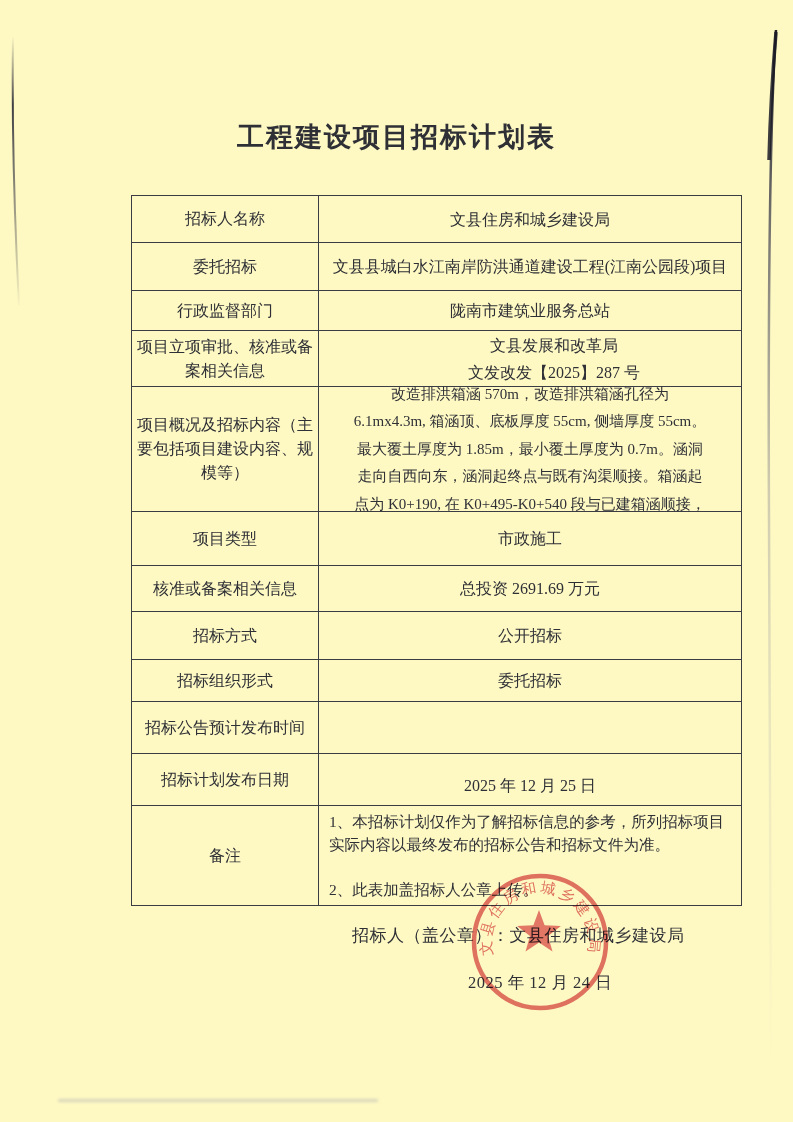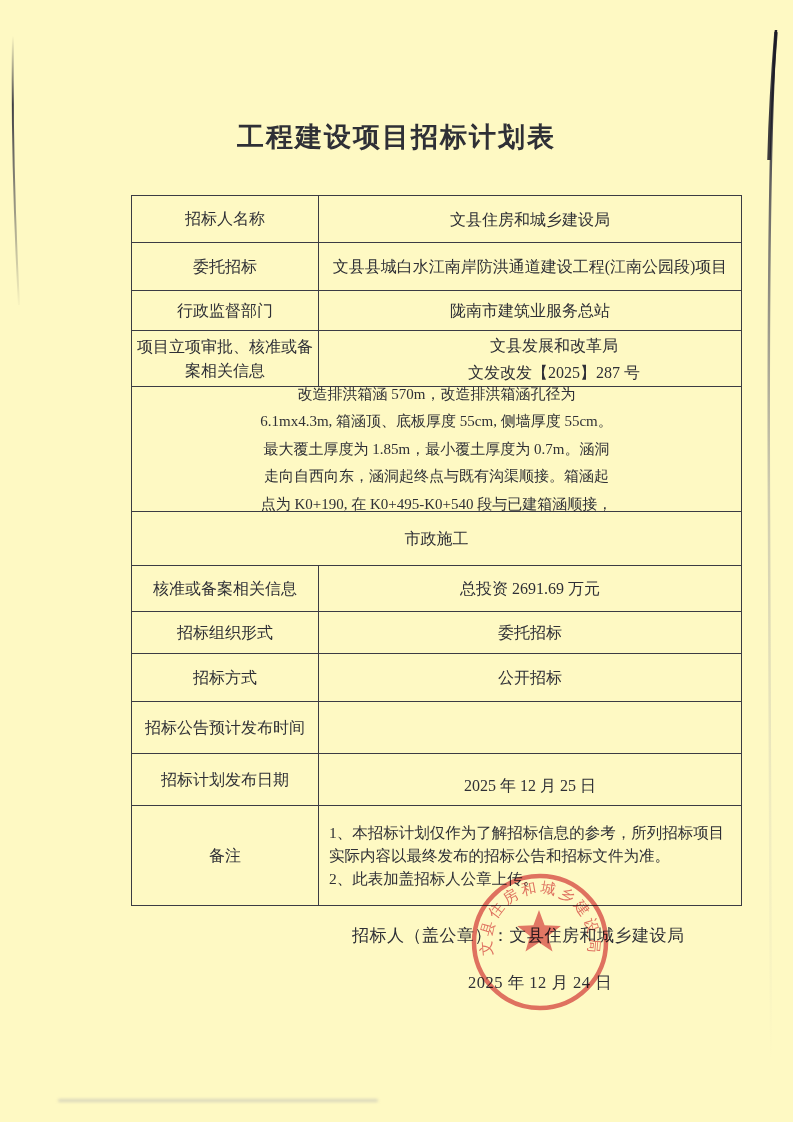--- a/index.html
+++ b/index.html
@@ -31,21 +31,21 @@
     flex:1 1 auto; display:flex; flex-direction:column;
     align-items:center; justify-content:center;
     text-align:center; font-size:16px; line-height:25px;
     padding:2px 4px; box-sizing:border-box; min-width:0;
   }
   .cell-value.low > span { transform:translateY(6px); }
   .cell-value.lines { line-height:20.5px; font-size:15px;gap:7px; }
   .pline { white-space:nowrap; }
   .sline { line-height:27px; }
   .cell-value.notes {
-    align-items:stretch; justify-content:center; text-align:left;
+    align-items:stretch; justify-content:space-between; text-align:left;
     font-size:15.5px; line-height:23px; padding:4px 8px 4px 10px;
   }
   
   .sig-line1 { position:absolute; left:352px; top:924px; font-size:17px; letter-spacing:0.5px; }
   .sig-line2 { position:absolute; left:468px; top:972px; font-size:16.5px; letter-spacing:0.5px; }
   
   .seal {
     position:absolute; left:465px; top:867px; width:150px; height:150px;
     mix-blend-mode:multiply; opacity:0.88; pointer-events:none;
   }
@@ -112,55 +112,61 @@
       <div class="trow" style="height: 56px; gap: 48px;">
         <div class="cell-label">
           <span>项目立项审批、核准或备案相关信息</span>
         </div>
         <div class="cell-value stack">
           <div class="sline">文县发展和改革局</div>
           <div class="sline">文发改发【2025】287 号</div>
         </div>
       </div>
       <div class="trow" style="height: 125px;">
+        <div class="cell-label">
+          <span>项目概况及招标内容（主要包括项目建设内容、规模等）</span>
+        </div>
         <div class="cell-value lines">
           <div class="pline">改造排洪箱涵 570m，改造排洪箱涵孔径为</div>
           <div class="pline">6.1mx4.3m, 箱涵顶、底板厚度 55cm, 侧墙厚度 55cm。</div>
           <div class="pline">最大覆土厚度为 1.85m，最小覆土厚度为 0.7m。涵洞</div>
           <div class="pline">走向自西向东，涵洞起终点与既有沟渠顺接。箱涵起</div>
           <div class="pline">点为 K0+190, 在 K0+495-K0+540 段与已建箱涵顺接，</div>
         </div>
       </div>
       <div class="trow" style="height: 54px;">
+        <div class="cell-label">
+          <span>项目类型</span>
+        </div>
         <div class="cell-value">
           <span>市政施工</span>
         </div>
       </div>
       <div class="trow" style="height: 46px;">
         <div class="cell-label">
           <span>核准或备案相关信息</span>
         </div>
         <div class="cell-value">
           <span>总投资 2691.69 万元</span>
         </div>
       </div>
+      <div class="trow" style="height: 48px;">
+        <div class="cell-label">
+          <span>招标方式</span>
+        </div>
+        <div class="cell-value">
+          <span>公开招标</span>
+        </div>
+      </div>
       <div class="trow" style="height: 42px;">
         <div class="cell-label">
           <span>招标组织形式</span>
         </div>
         <div class="cell-value">
           <span>委托招标</span>
-        </div>
-      </div>
-      <div class="trow" style="height: 48px;">
-        <div class="cell-label">
-          <span>招标方式</span>
-        </div>
-        <div class="cell-value">
-          <span>公开招标</span>
         </div>
       </div>
       <div class="trow" style="height: 52px;">
         <div class="cell-label">
           <span>招标公告预计发布时间</span>
         </div>
       </div>
       <div class="trow" style="height: 52px;">
         <div class="cell-label">
           <span>招标计划发布日期</span>

